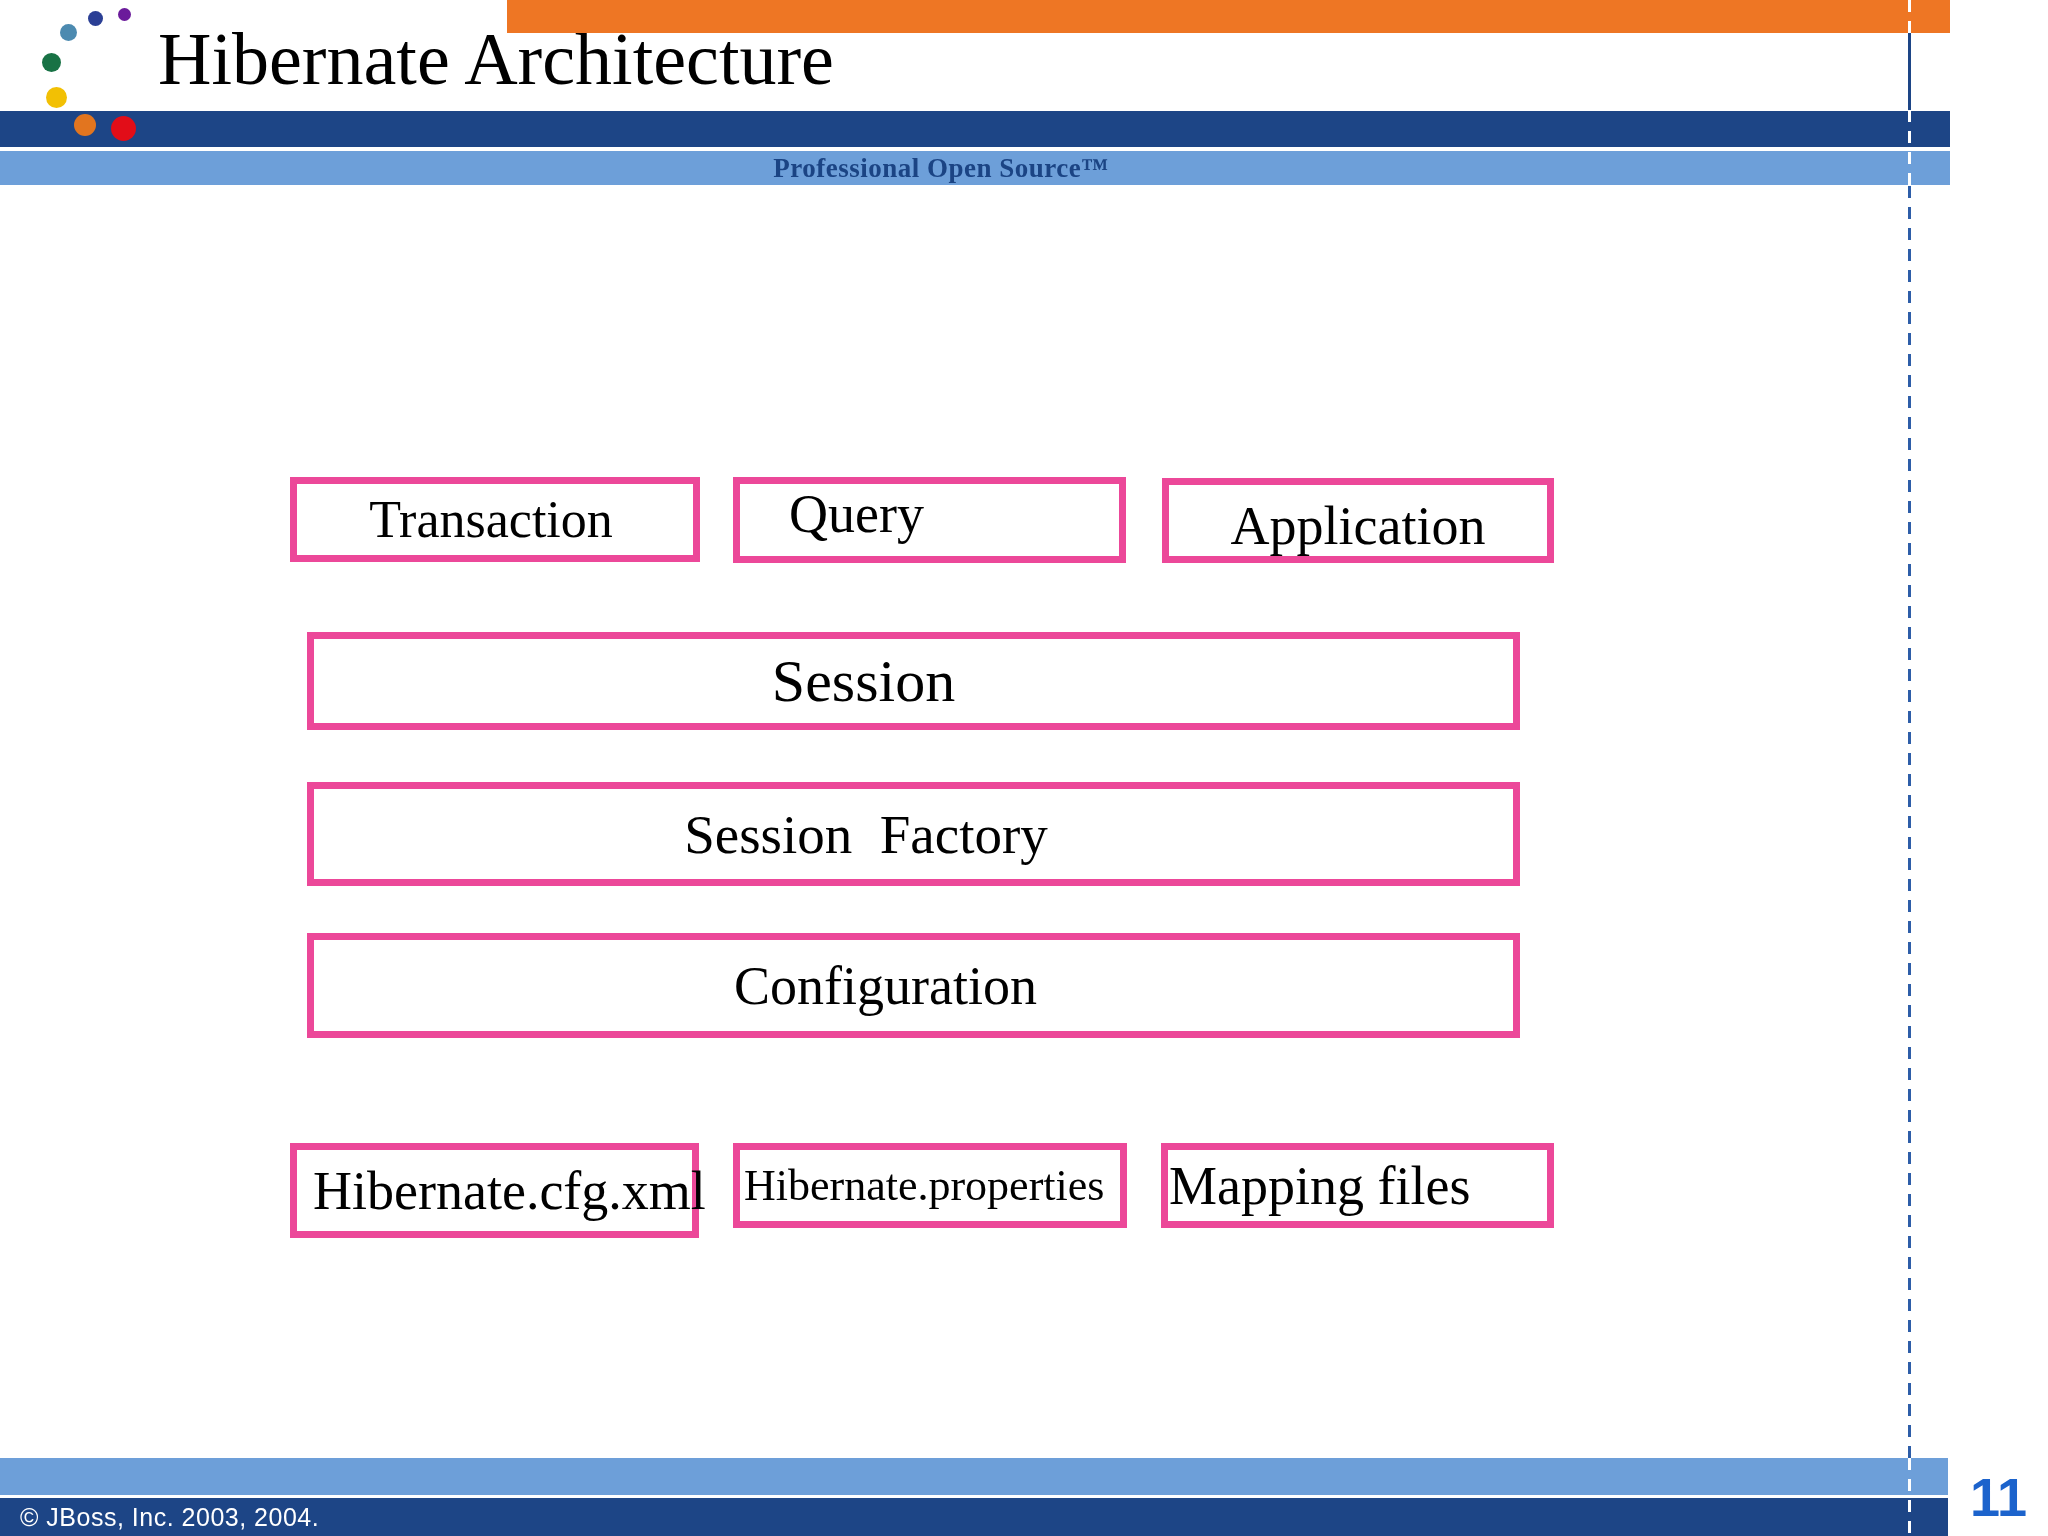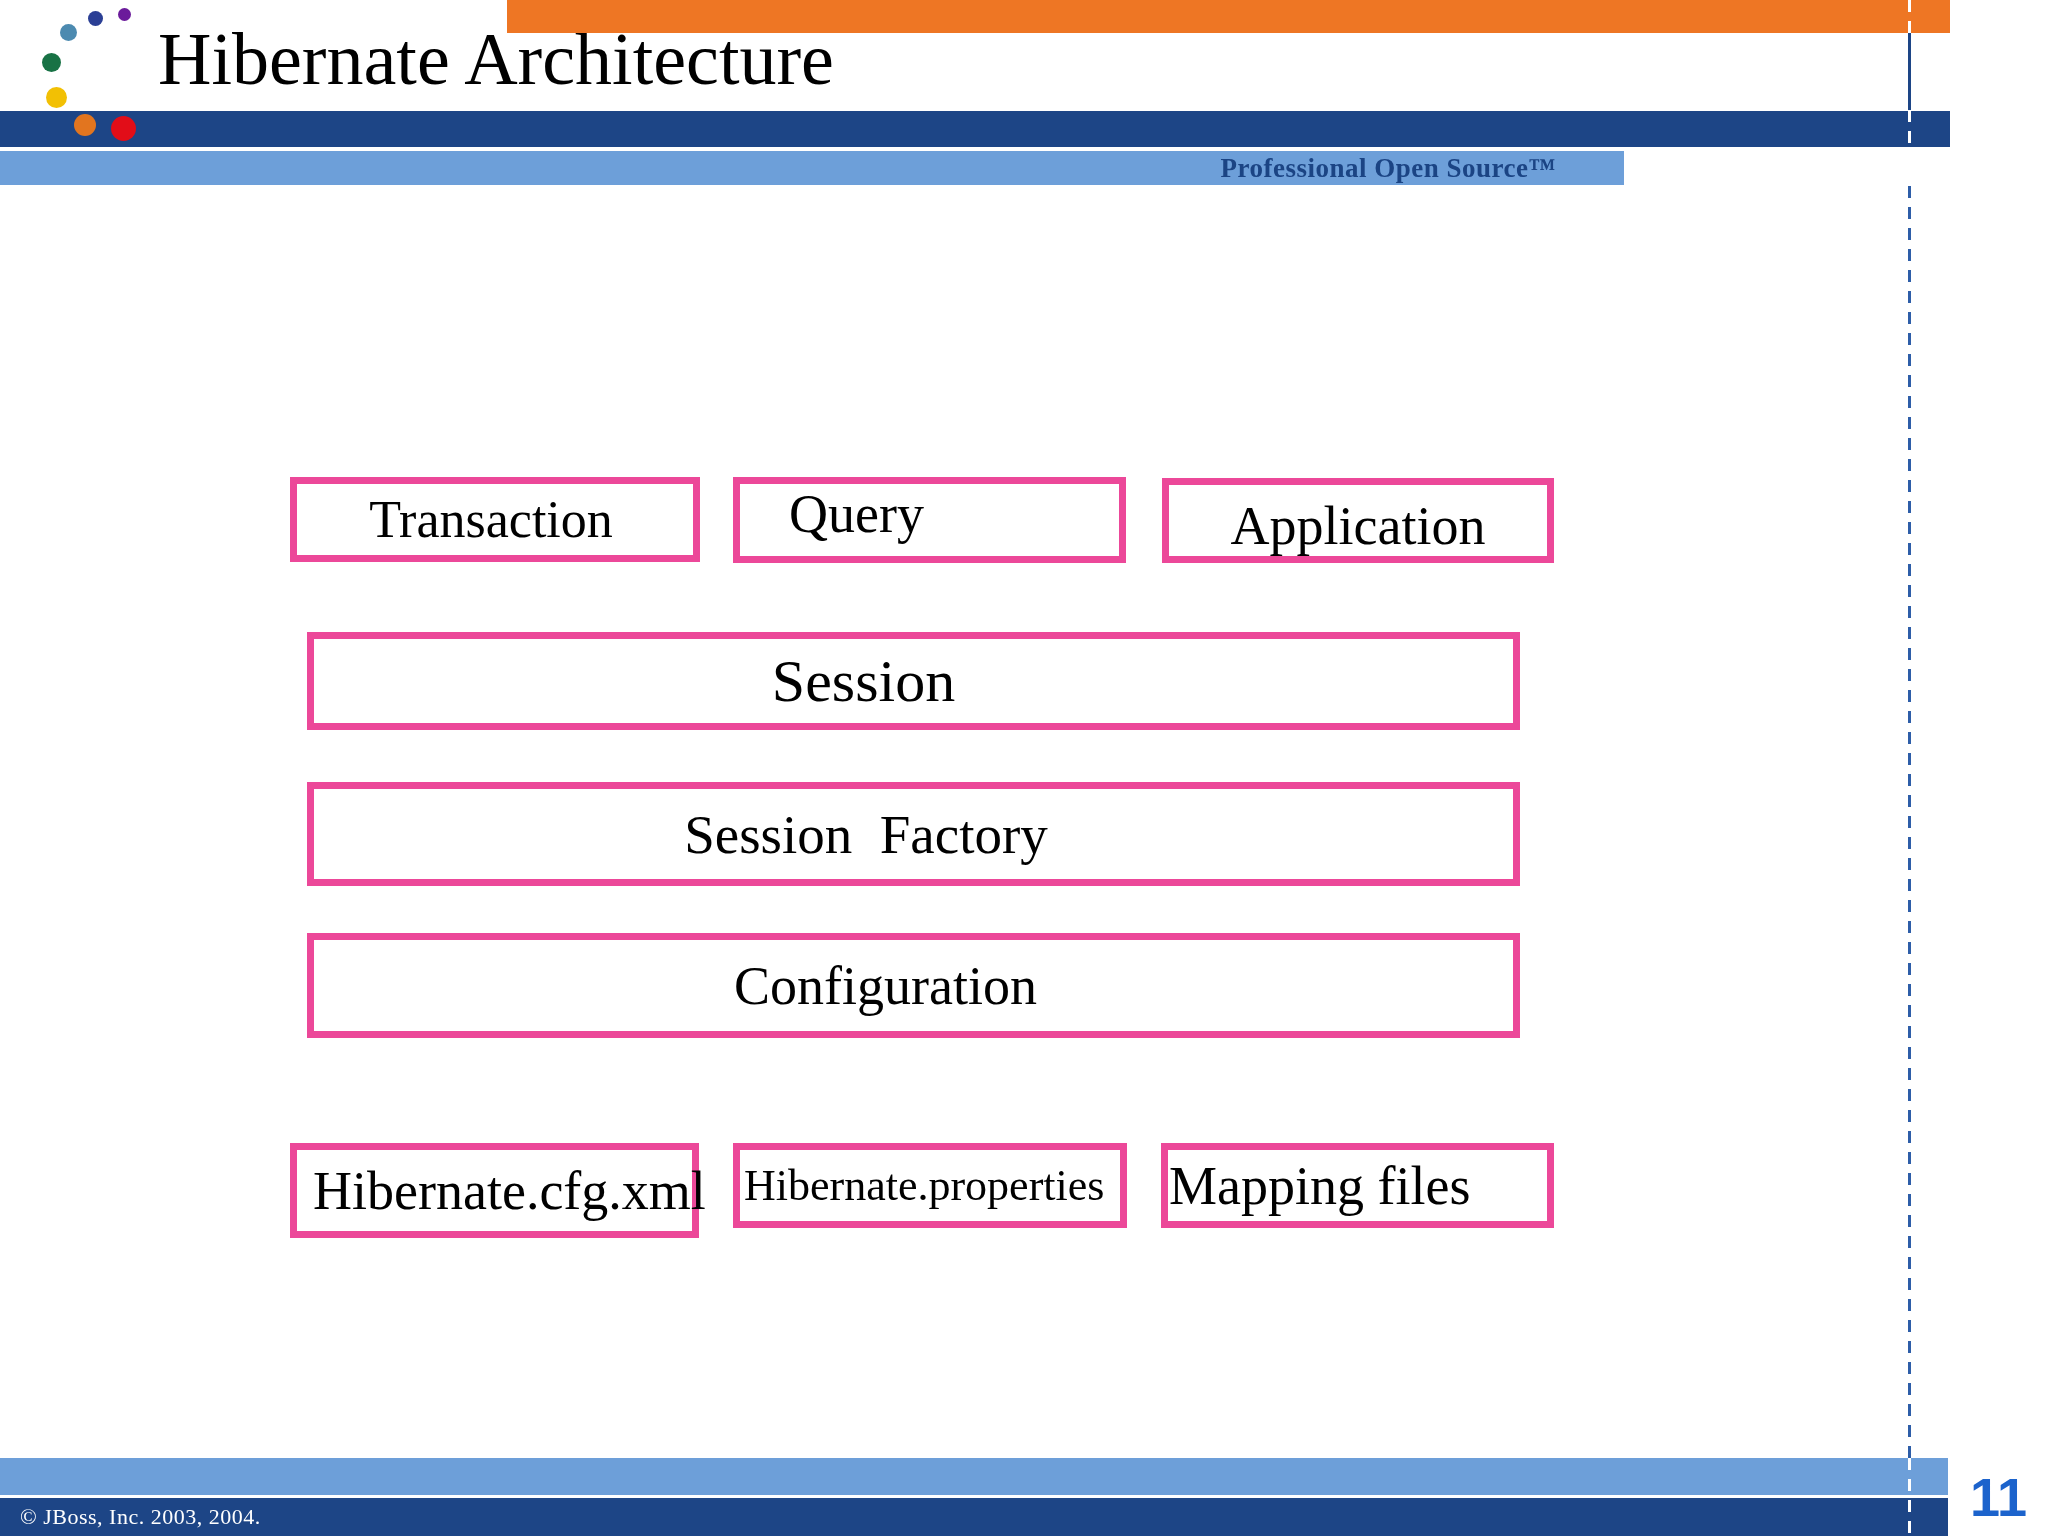--- a/index.html
+++ b/index.html
@@ -34,24 +34,24 @@
   .bar-dark-top {
     position: absolute;
     left: 0; top: 111px;
     width: 1950px; height: 36px;
     background: #1D4586;
     z-index: 2;
   }
   .bar-light-top {
     position: absolute;
     left: 0; top: 151px;
-    width: 1624px; height: 34px;
+    width: 1950px; height: 34px;
     background: #6D9FD9;
     z-index: 2;
-    text-align: right;
+    text-align: center;
     line-height: 34px;
   }
   .tagline {
     display: inline-block;
     padding-right: 68px;
     font-weight: bold;
     font-size: 27px;
     color: #1B4484;
     letter-spacing: 0.5px;
   }
@@ -106,22 +106,22 @@
     position: absolute;
     left: 0; top: 1498px;
     width: 1948px; height: 38px;
     background: #1D4586;
     z-index: 2;
     display: flex;
     align-items: center;
   }
   .copyright {
     padding-left: 20px;
-    font-family: Liberation Serif, serif;
-    font-size: 22px;
+    font-family: Liberation Sans, sans-serif;
+    font-size: 25px;
     color: #ffffff;
     letter-spacing: 0.5px;
   }
   .page-number {
     position: absolute;
     left: 1970px; top: 1466px;
     font-family: "Liberation Sans", "DejaVu Sans", sans-serif;
     font-weight: bold;
     font-size: 54px;
     color: #1C63CC;

